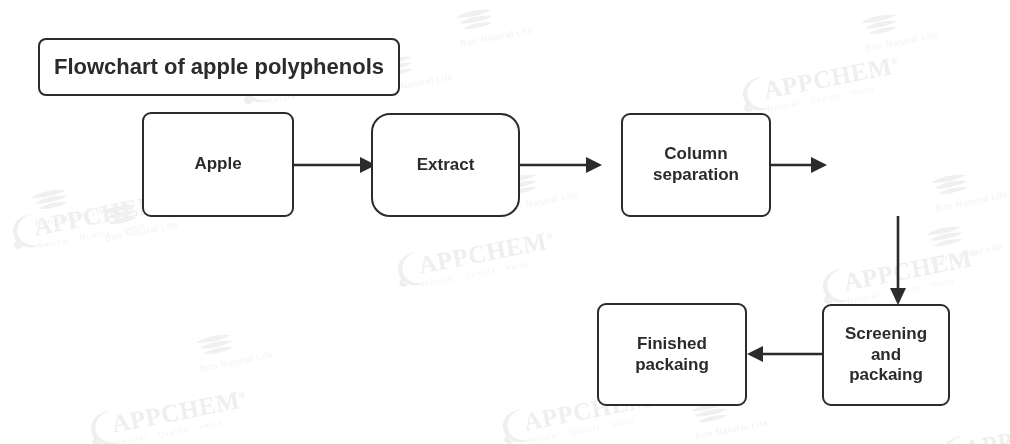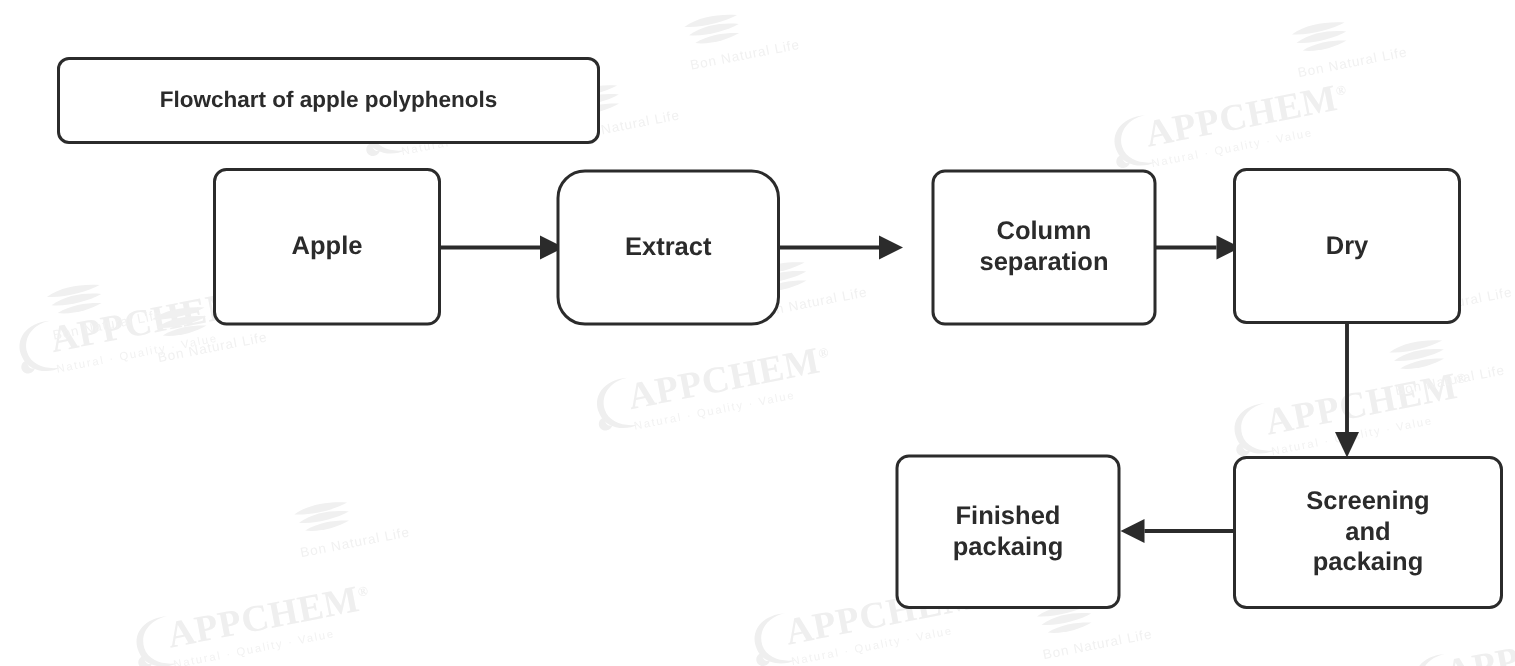--- a/index.html
+++ b/index.html
@@ -102,21 +102,21 @@
     align-items: center;
     justify-content: center;
     text-align: center;
     color: #2b2b2b;
     font-weight: 700;
     font-size: 17px;
     line-height: 1.22;
     white-space: pre-line;
   }
   .node.title-node {
-    font-size: 15px;
+    font-size: 22px;
     border-radius: 8px;
   }
   #connector-layer {
     position: absolute;
     inset: 0;
     z-index: 1;
     pointer-events: none;
   }
 </style>
 </head>
@@ -319,21 +319,20 @@
     </svg>
 
   <div id="chart-layer">
     <div class="node title-node" style="left: 38px; top: 38px; width: 362px; height: 58px;">
       <span>Flowchart of apple polyphenols</span>
     </div>
   <div class="node" style="left: 142px; top: 112px; width: 152px; height: 105px; align-items: center;"><span>Apple</span></div>
       <div class="node" style="left: 371px; top: 113px; width: 149px; height: 104px; border-radius: 19px;"><span>Extract</span></div>
       <div class="node" style="left: 621px; top: 113px; width: 150px; height: 104px;"><span>Column
 separation</span></div>
-      <div class="node" style="left: 822px; top: 112px; width: 152px; height: 104px;"><span>Dry</span></div>
-      <div class="node" style="left: 822px; top: 304px; width: 180px; height: 102px;"><span>Screening
+      <div class="node" style="left: 822px; top: 304px; width: 128px; height: 102px;"><span>Screening
 and
 packaing</span></div>
       <div class="node" style="left: 597px; top: 303px; width: 150px; height: 103px;"><span>Finished
 packaing</span></div>
     </div>
 
 </div>
 
 </body></html>

